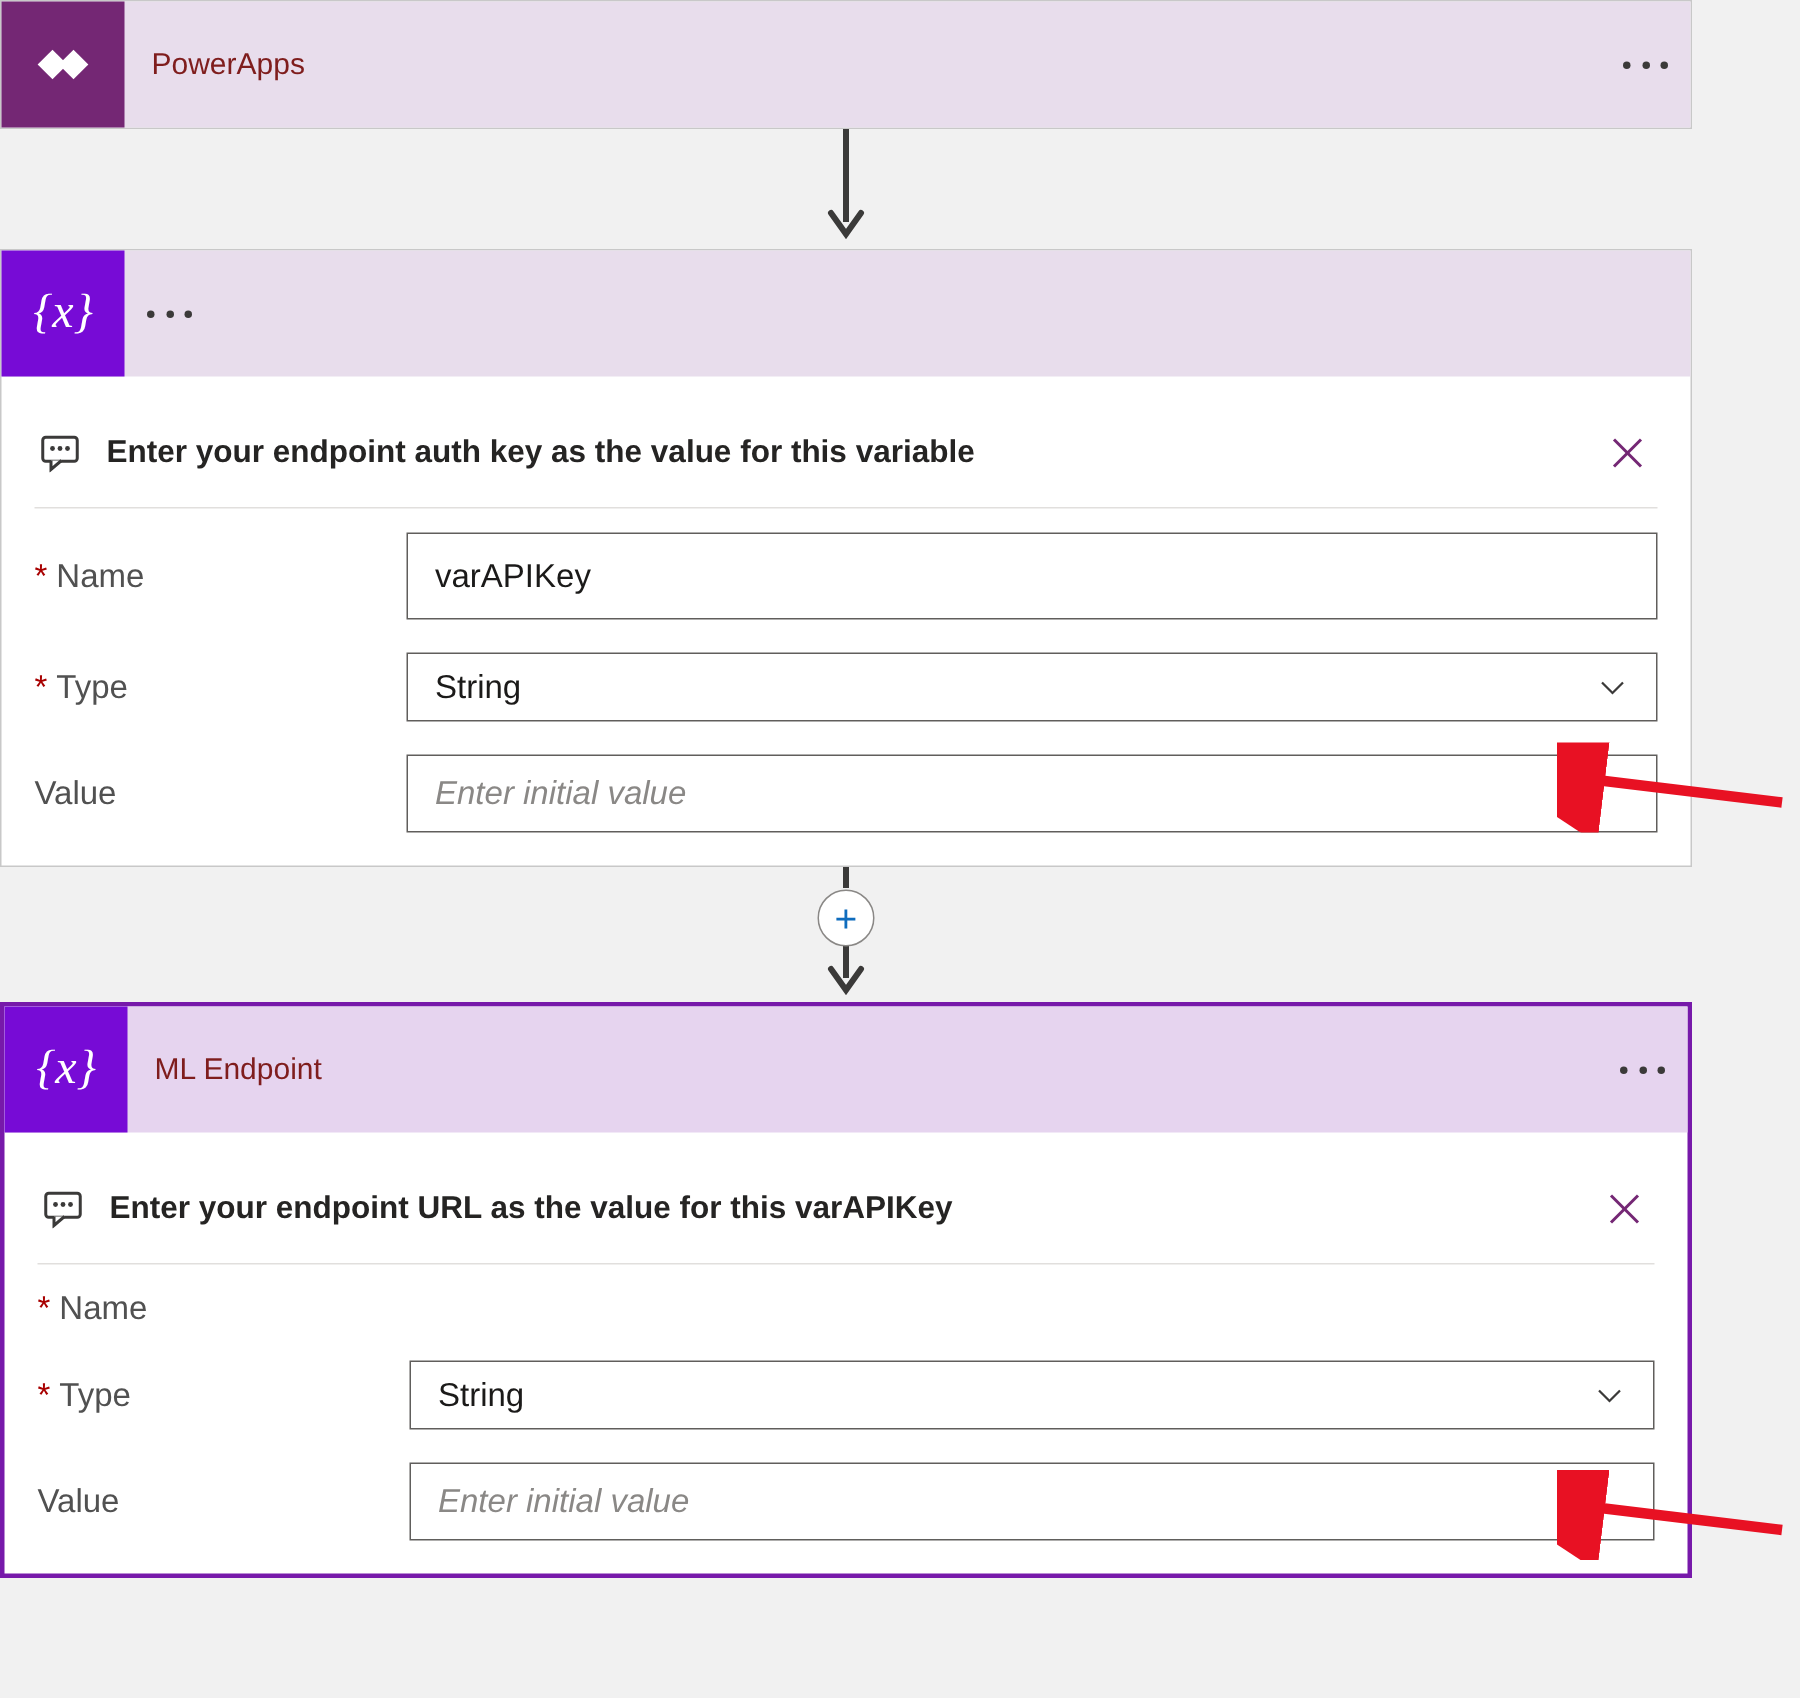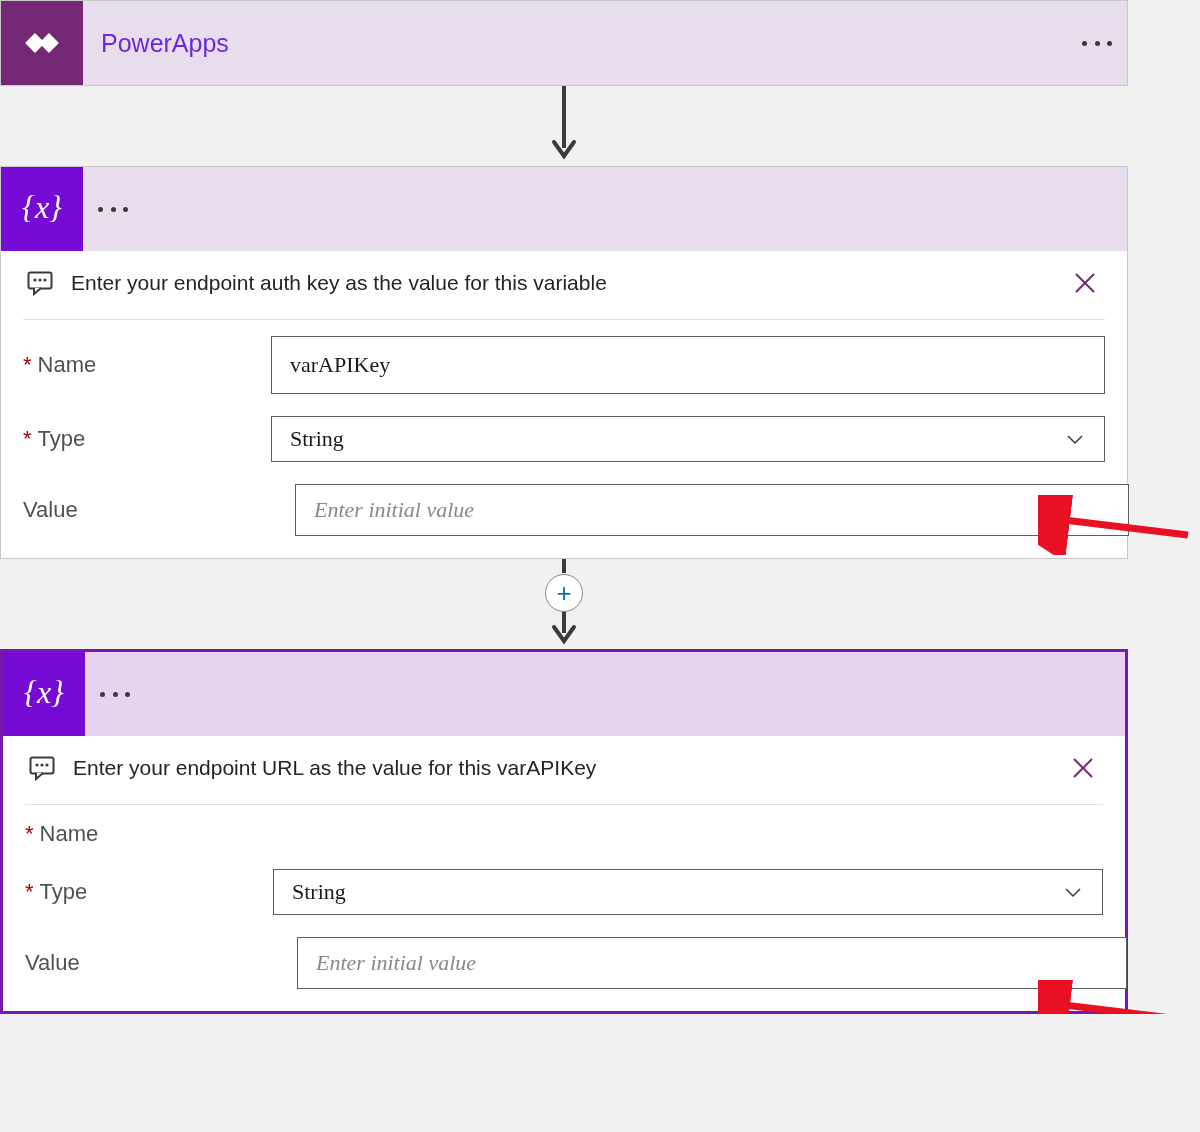--- a/index.html
+++ b/index.html
@@ -26,22 +26,22 @@
     height: 84px;
     position: relative;
   }
   .card.selected .card-header { background: #e6d4ef; }
   .card-header .icon-box {
     width: 82px; height: 84px;
     display: flex; align-items: center; justify-content: center;
     flex-shrink: 0;
   }
   .card-header .title {
-    font-size: 25px;
-    color: #6d28d9;
+    font-size: 20px;
+    color: #7f1d1d;
     margin-left: 18px;
     flex: 1;
   }
   .card-header .menu {
     width: 60px; height: 84px;
     display: flex; align-items: center; justify-content: center;
     cursor: pointer;
   }
   .dots {
     width: 30px; display: flex; justify-content: space-between;
@@ -51,22 +51,23 @@
   }
 
   .icon-powerapps { background: #742774; }
   .icon-variable { background: #770BD6; }
 
   .card-body { padding: 0 22px 22px 22px; }
   .divider { height: 1px; background: #e1dfdd; margin: 0 0 16px 0; }
 
   .comment-row {
     display: flex; align-items: center;
-    padding: 12px 0 16px 0;
+    padding: 31px 0 16px 0;
     position: relative;
+    font-weight: bold;
   }
   .comment-row .comment-icon {
     width: 34px; display: flex; align-items: center; justify-content: center;
   }
   .comment-row .comment-text {
     font-size: 21px;
     color: #252423;
     margin-left: 14px;
     flex: 1;
   }
@@ -90,23 +91,23 @@
   .field-label .req { color: #a80000; margin-right: 6px; font-size: 22px; }
   .field-control { flex: 1; }
   .text-input, .select-box, .value-input {
     width: 100%;
     height: 58px;
     border: 1px solid #605e5c;
     padding: 0 18px;
     font-size: 22px;
     color: #1b1a19;
     background: #fff;
-    font-family: Liberation Serif, serif;
-  }
-  .value-input { height: 52px; font-style: italic; color: #000000; margin-left: 24px; }
+    font-family: Liberation Sans, sans-serif;
+  }
+  .value-input { height: 52px; font-style: italic; color: #000000; }
   .value-input::placeholder { color: #8a8886; font-style: italic; }
   .select-box {
     height: 46px;
     display: flex; align-items: center; justify-content: space-between;
     cursor: pointer;
   }
   .select-box .sel-text { font-size: 22px; color: #1b1a19; }
 
   
   .connector {
@@ -249,20 +250,21 @@
     </div>
   </div>
 
   <div class="card selected">
     <div class="card-header">
       <div class="icon-box icon-variable">
         <svg width="48" height="48" viewBox="0 0 48 48">
           <text x="24" y="33" text-anchor="middle" fill="#fff" font-size="32" font-style="italic" font-family="Georgia, serif">{x}</text>
         </svg>
       </div>
+      <div class="title">ML Endpoint</div>
       <div class="menu">
         <div class="dots">
             <span></span>
             <span></span>
             <span></span>
           </div>
       </div>
     </div>
     <div class="card-body">
       <div class="comment-row">

